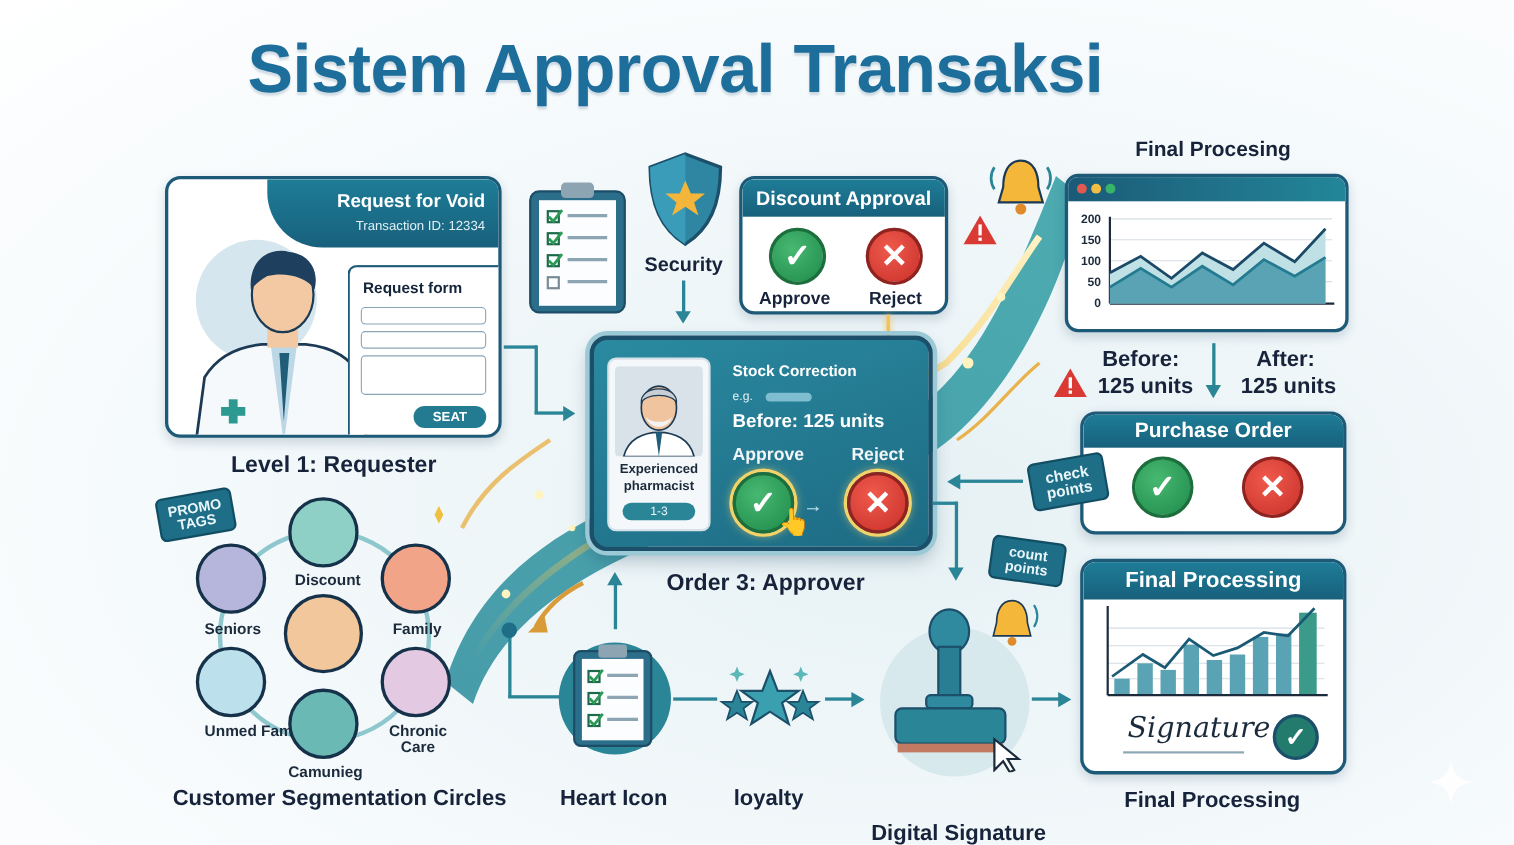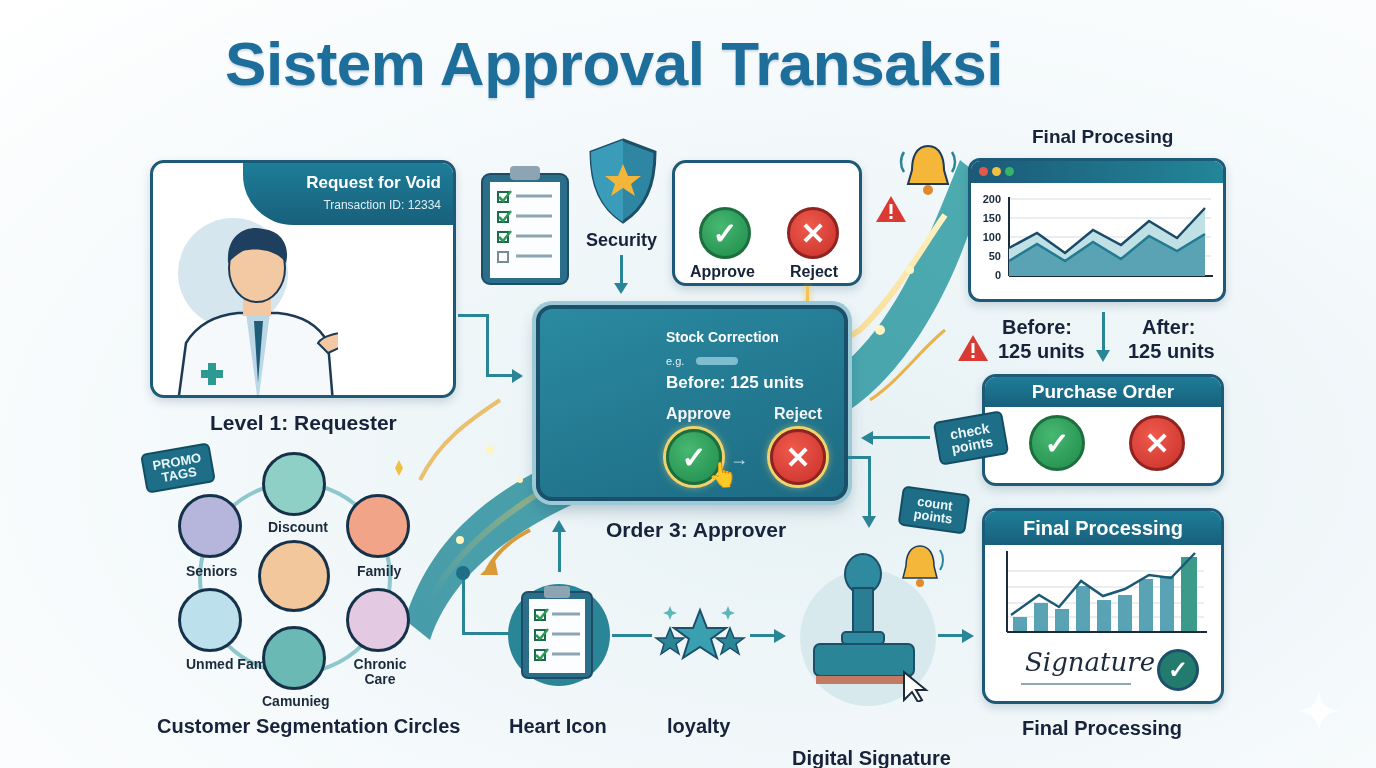--- a/index.html
+++ b/index.html
@@ -62,20 +62,27 @@
     <path d="M78 110 L90 200 L102 110 Z" fill="#bcd8e6"></path>
     <path d="M86 118 L90 180 L95 118 Z" fill="#1f5d79"></path>
     <rect x="75" y="85" width="28" height="28" fill="#f3c9a4"></rect>
     <ellipse cx="89" cy="65" rx="28" ry="34" fill="#f3c9a4" stroke="#1d3a55" stroke-width="2"></ellipse>
     <path d="M60 60 C 58 30, 80 22, 95 26 C 115 28, 122 45, 118 60 C 110 48, 90 44, 75 48 C 68 52, 64 56, 60 60 Z" fill="#1e3f5e"></path>
     <rect x="40" y="160" width="8" height="22" fill="#2c9a90"></rect>
       <rect x="33" y="167" width="22" height="8" fill="#2c9a90"></rect>
     <path d="M150 140 C 155 132, 170 130, 185 128 L 190 136 L 160 150 Z" fill="#f3c9a4" stroke="#1d3a55" stroke-width="2"></path>
   </svg>
 
+  <div class="abs" style="left:163px;top:78px;width:140px;height:160px;background:#fff;border:2px solid #1d5a78;border-radius:8px 0 0 0;border-right:none">
+    <div class="abs" style="left:12px;top:10px;font-size:14px;font-weight:700">Request form</div>
+    <div class="abs" style="left:10px;top:36px;width:114px;height:16px;border:1.5px solid #8aa5b5;border-radius:4px"></div>
+    <div class="abs" style="left:10px;top:58px;width:114px;height:16px;border:1.5px solid #8aa5b5;border-radius:4px"></div>
+    <div class="abs" style="left:10px;top:80px;width:114px;height:36px;border:1.5px solid #8aa5b5;border-radius:4px"></div>
+    <div class="abs" style="left:58px;top:126px;width:66px;height:20px;border-radius:10px;background:#237b91;color:#fff;font-size:12px;font-weight:700;text-align:center;line-height:20px">SEAT</div>
+  </div>
 </div>
 <div class="abs lbl" style="left:210px;top:411px;font-size:21px">Level 1: Requester</div>
 
 <div class="arrow" style="left:458px;top:314px;width:30px;height:3px"></div>
 <div class="arrow" style="left:486px;top:314px;width:3px;height:62px"></div>
 <div class="arrow" style="left:486px;top:374px;width:28px;height:3px"></div>
 <div class="abs" style="left:512px;top:369px;width:0;height:0;border-left:11px solid #2a8597;border-top:7px solid transparent;border-bottom:7px solid transparent"></div>
 
 <svg class="abs" style="left:478px;top:160px" width="96" height="130">
   <rect x="4" y="14" width="86" height="110" rx="8" fill="#2a6e8a" stroke="#1d4d66" stroke-width="2"></rect>
@@ -103,39 +110,52 @@
 <svg class="abs" style="left:585px;top:136px" width="76" height="90">
   <path d="M38 4 L70 16 C 70 50, 60 72, 38 86 C 16 72, 6 50, 6 16 Z" fill="#2f86a2" stroke="#1b4f6a" stroke-width="3"></path>
   <path d="M38 4 L38 86 C 16 72, 6 50, 6 16 Z" fill="#3a9cb8"></path>
   <polygon points="38,28 43,40 56,40 46,48 50,60 38,52 26,60 30,48 20,40 33,40" fill="#f3b63a"></polygon>
 </svg>
 <div class="abs lbl" style="left:586px;top:230px;font-size:18px">Security</div>
 <div class="arrow" style="left:620px;top:255px;width:3px;height:30px"></div>
 <div class="abs" style="left:614px;top:283px;border-top:11px solid #2a8597;border-left:7px solid transparent;border-right:7px solid transparent"></div>
 
 <div class="abs card" style="left:672px;top:160px;width:190px;height:126px;overflow:hidden">
+  <div class="hdr" style="height:34px;line-height:34px;font-size:18px">Discount Approval</div>
   <div class="abs btn-ok" style="left:24px;top:44px;width:52px;height:52px;font-size:30px">✓</div>
   <div class="abs btn-no" style="left:112px;top:44px;width:52px;height:52px;font-size:30px">✕</div>
   <div class="abs lbl" style="left:15px;top:100px;font-size:16px">Approve</div>
   <div class="abs lbl" style="left:115px;top:100px;font-size:16px">Reject</div>
 </div>
 <div class="abs" style="left:806px;top:286px;width:3px;height:24px;background:#f2c457;box-shadow:0 0 6px #f2c457"></div>
 
 <svg class="abs" style="left:898px;top:138px" width="60" height="62">
   <path d="M30 8 C 18 8, 14 20, 14 32 L 10 46 L 50 46 L 46 32 C 46 20, 42 8, 30 8 Z" fill="#f4b73a" stroke="#1d3a55" stroke-width="2"></path>
   <circle cx="30" cy="52" r="5" fill="#e08a2a"></circle>
   <path d="M6 14 C 2 20, 2 28, 6 34 M54 14 C 58 20, 58 28, 54 34" stroke="#2a8597" stroke-width="2.5" fill="none"></path>
 </svg>
 <svg class="abs" style="left:874px;top:194px" width="34" height="30">
   <polygon points="17,2 32,28 2,28" fill="#d93a33"></polygon>
     <rect x="15.5" y="10" width="3" height="10" fill="#fff"></rect>
     <rect x="15.5" y="22" width="3" height="3" fill="#fff"></rect>
 </svg>
 
 <div class="abs" style="left:536px;top:305px;width:312px;height:196px;border-radius:16px;background:linear-gradient(160deg,#2a8aa0,#1d6b84);border:4px solid #1b4f6a;box-shadow:0 0 0 4px #9cc9d6,0 8px 16px rgba(20,60,90,.3)">
+  <div class="abs" style="left:12px;top:16px;width:94px;height:158px;background:#f5f8fa;border-radius:8px;border:2px solid #d6e2e8">
+    <svg class="abs" style="left:5px;top:6px" width="80" height="82">
+      <rect x="0" y="0" width="80" height="82" fill="#d8e2e8" rx="4"></rect>
+      <path d="M8 82 C 12 66, 26 60, 40 60 C 54 60, 68 66, 72 82 Z" fill="#fff" stroke="#1d3a55" stroke-width="1.5"></path>
+      <path d="M37 60 L40 82 L43 60 Z" fill="#1f5d79"></path>
+      <ellipse cx="40" cy="38" rx="16" ry="20" fill="#f0c49e" stroke="#1d3a55" stroke-width="1.5"></ellipse>
+      <path d="M24 34 C 22 16, 58 16, 56 34 C 54 24, 26 24, 24 34 Z" fill="#c8ced4" stroke="#1d3a55" stroke-width="1.2"></path>
+      <path d="M28 46 C 32 58, 48 58, 52 46 C 46 52, 34 52, 28 46 Z" fill="#f2f2f2"></path>
+    </svg>
+    <div class="abs" style="left:0;width:90px;top:92px;text-align:center;font-size:12px;font-weight:700;color:#1b2b3c;line-height:15px">Experienced pharmacist</div>
+    <div class="abs" style="left:12px;top:130px;width:66px;height:16px;border-radius:8px;background:#2a8597;color:#e8f6fa;font-size:11px;text-align:center;line-height:16px">1-3</div>
+  </div>
   <div class="abs" style="left:126px;top:20px;color:#fff;font-weight:700;font-size:14px">Stock Correction</div>
   <div class="abs" style="left:126px;top:46px;color:#e6f3f7;font-size:11px">e.g.</div>
   <div class="abs" style="left:156px;top:48px;width:42px;height:8px;border-radius:4px;background:#7fbdd0"></div>
   <div class="abs" style="left:126px;top:64px;color:#fff;font-weight:700;font-size:17px">Before: 125 units</div>
   <div class="abs" style="left:126px;top:96px;color:#f2f6f8;font-weight:700;font-size:16px">Approve</div>
   <div class="abs" style="left:234px;top:96px;color:#f2f6f8;font-weight:700;font-size:16px">Reject</div>
   <div class="abs btn-ok" style="left:126px;top:120px;width:56px;height:56px;font-size:30px;box-shadow:0 0 0 3px #f2d36a,0 0 10px #f2d36a">✓</div>
   <div class="abs" style="left:190px;top:140px;color:#bfe0ea;font-size:18px;font-weight:700">→</div>
   <div class="abs btn-no" style="left:230px;top:120px;width:56px;height:56px;font-size:30px;box-shadow:0 0 0 3px #f2d36a,0 0 10px #f2d36a">✕</div>
   <div class="abs" style="left:168px;top:152px;font-size:24px">👆</div>

